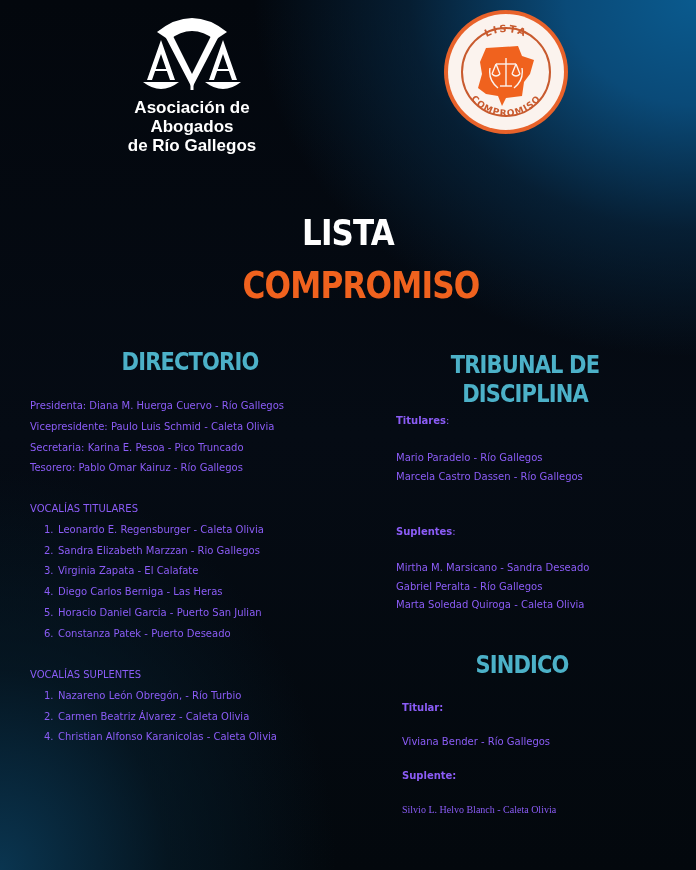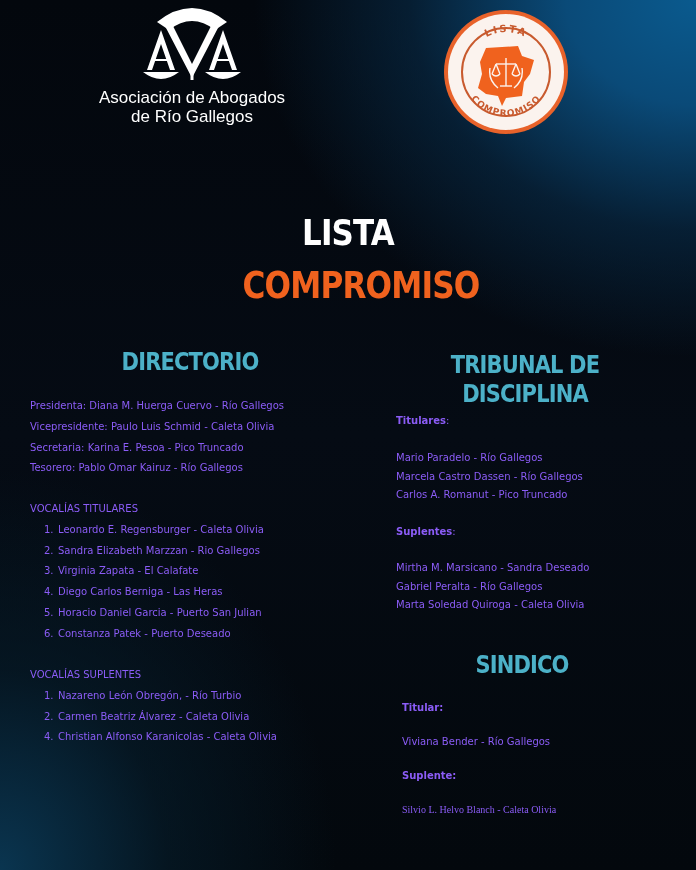--- a/index.html
+++ b/index.html
@@ -8,21 +8,21 @@
       background:
         radial-gradient(ellipse 520px 420px at 100% 0%, #0a5a8e 0%, #0a4a78 25%, rgba(8,45,75,0.6) 55%, rgba(4,16,28,0) 85%),
         radial-gradient(ellipse 420px 500px at 0% 100%, #0a3550 0%, rgba(6,30,45,0.6) 40%, rgba(0,0,0,0) 80%),
         linear-gradient(180deg, #03070d 0%, #050b14 50%, #03080d 100%);
       font-family: "DejaVu Sans", sans-serif;
       color: #f2f4f6;
     }
     .abs { position: absolute; }
 
     
-    #assoc-logo { left: 92px; top: 0; width: 200px; }
+    #assoc-logo { left: 92px; top: 10px; width: 200px; font-weight: bold; }
     #assoc-logo svg { display: block; margin: 0 auto; }
     .assoc-name {
       font-family: "Liberation Sans", sans-serif;
       text-align: center; color: #ffffff; font-size: 17px; line-height: 19px;
       margin-top: 0px;
     }
 
     
     #badge { left: 442px; top: 8px; width: 128px; height: 128px; }
 
@@ -145,21 +145,20 @@
 <div class="abs section-heading" style="left:405px; width:240px; top:350px;">
   <div>TRIBUNAL DE</div>
   <div>DISCIPLINA</div>
 </div>
 
 <div class="abs line" style="left:396px; top:411px;"><span class="sub-label">Titulares</span>:</div>
 
 <div class="abs" style="left:396px; top:449px;">
   <div class="line" style="line-height:18.5px;">Mario Paradelo - Río Gallegos</div>
   <div class="line" style="line-height:18.5px;">Marcela Castro Dassen - Río Gallegos</div>
-  <div class="line" style="line-height:18.5px;">Carlos A. Romanut - Pico Truncado</div>
 </div>
 
 <div class="abs line" style="left:396px; top:522px;"><span class="sub-label">Suplentes</span>:</div>
 
 <div class="abs" style="left:396px; top:559px;">
   <div class="line" style="line-height:18.5px;">Mirtha M. Marsicano - Sandra Deseado</div>
   <div class="line" style="line-height:18.5px;">Gabriel Peralta - Río Gallegos</div>
   <div class="line" style="line-height:18.5px;">Marta Soledad Quiroga - Caleta Olivia</div>
 </div>
 

